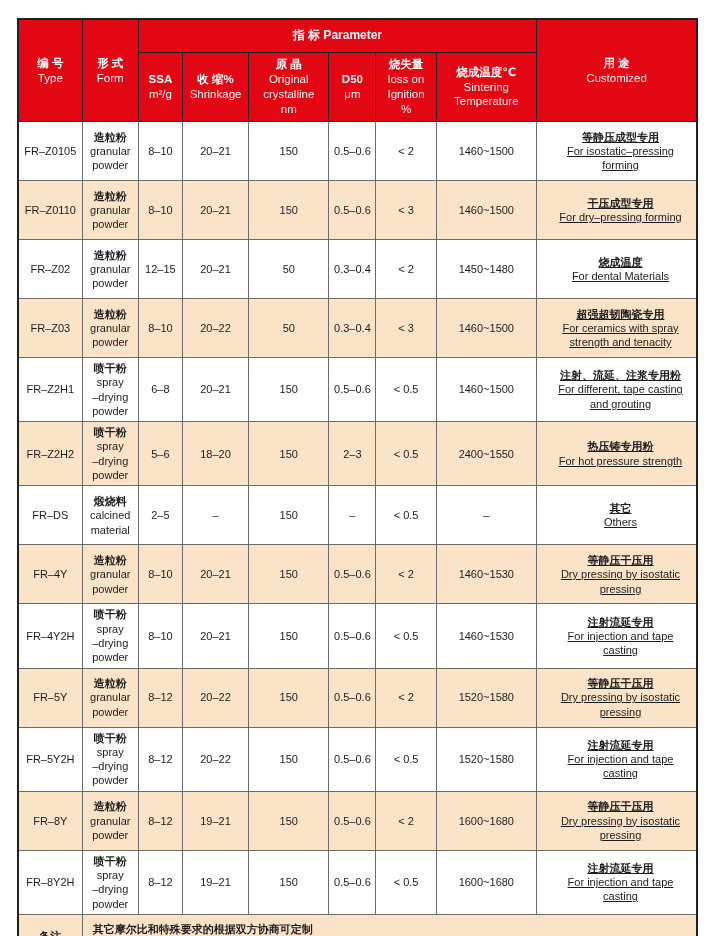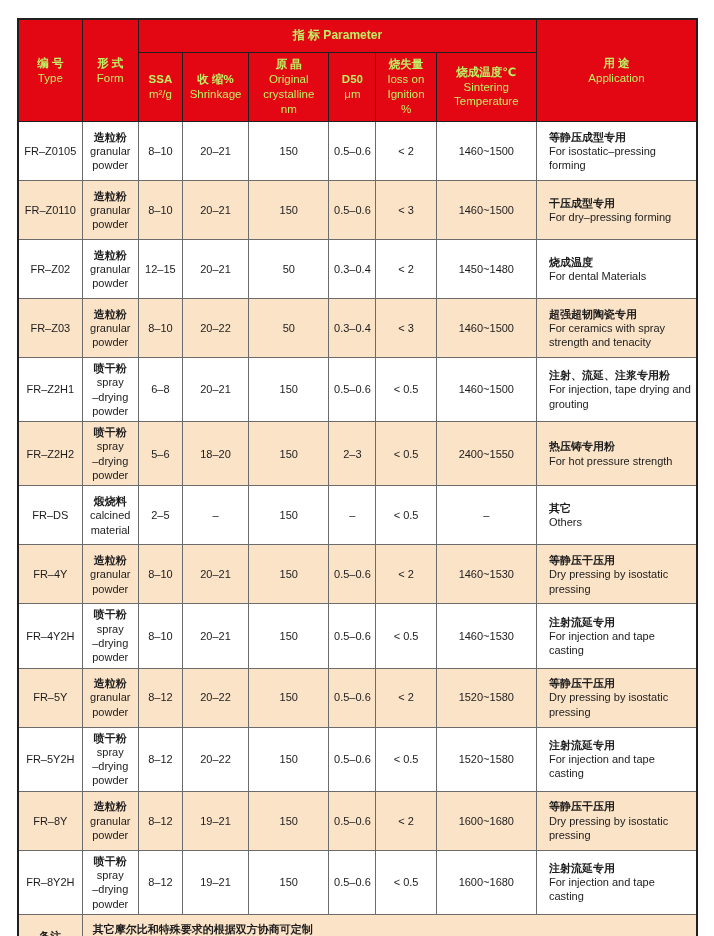--- a/index.html
+++ b/index.html
@@ -17,30 +17,30 @@
   }
   col.c-type{width:64px}col.c-form{width:56px}col.c-ssa{width:44px}
   col.c-shr{width:66px}col.c-cry{width:80px}col.c-d50{width:47px}
   col.c-loss{width:60px}col.c-sin{width:100px}col.c-app{width:160px}
   th,td{
     border:1px solid #6b6b6b;
     padding:3px 4px;vertical-align:middle;text-align:center;
     white-space:pre-line;word-wrap:break-word;
   }
   thead th{
-    background:var(--red,#e30613);color:#bef264;border-color:#1f1f1f;
+    background:var(--red,#e30613);color:#ffffff;border-color:#1f1f1f;
     font-weight:normal;font-size:11.5px;
   }
   thead th::first-line{font-weight:bold;}
   thead tr.band th.param-band{height:26px;font-weight:bold;font-size:12px;}
   thead tr.sub th{height:62px;}
   thead th.tall{height:92px;}
   tbody td{height:52px;}
   tbody tr.shaded td, tfoot td{background:var(--shade,#fbe3c8);}
-  td.app-cell{text-align:left;padding-left:12px;}
+  td.app-cell{text-align:center;padding-left:12px;text-decoration:underline;}
   td.app-cell::first-line{font-weight:bold;}
   td.form-cell::first-line{font-weight:bold;}
   tfoot td{height:36px;}
   tfoot td.note-label{font-weight:bold;}
   tfoot td.note-cell{text-align:left;padding-left:10px;}
   tfoot td.note-cell::first-line{font-weight:bold;}
 </style>
 </head>
 <body>
 
@@ -58,21 +58,21 @@
         <col class="c-app">
     </colgroup>
     <thead>
       <tr class="band">
         <th class="tall" rowspan="2">编 号
 Type</th>
         <th class="tall" rowspan="2">形 式
 Form</th>
         <th class="param-band" colspan="6">指 标  Parameter</th>
         <th class="tall" rowspan="2">用 途
-Application</th>
+Customized</th>
       </tr>
       <tr class="sub">
         <th>SSA
 m²/g</th>
         <th>收 缩%
 Shrinkage</th>
         <th>原 晶
 Original
 crystalline
 nm</th>
@@ -154,21 +154,21 @@
 spray
 –drying
 powder</td>
     <td>6–8</td>
     <td>20–21</td>
     <td>150</td>
     <td>0.5–0.6</td>
     <td>&lt; 0.5</td>
     <td>1460~1500</td>
     <td class="app-cell">注射、流延、注浆专用粉
-For injection, tape drying and grouting</td>
+For different, tape casting and grouting</td>
   </tr>
 
   <tr class="shaded">
     <td class="type-cell">FR–Z2H2</td>
     <td class="form-cell">喷干粉
 spray
 –drying
 powder</td>
     <td>5–6</td>
     <td>18–20</td>

